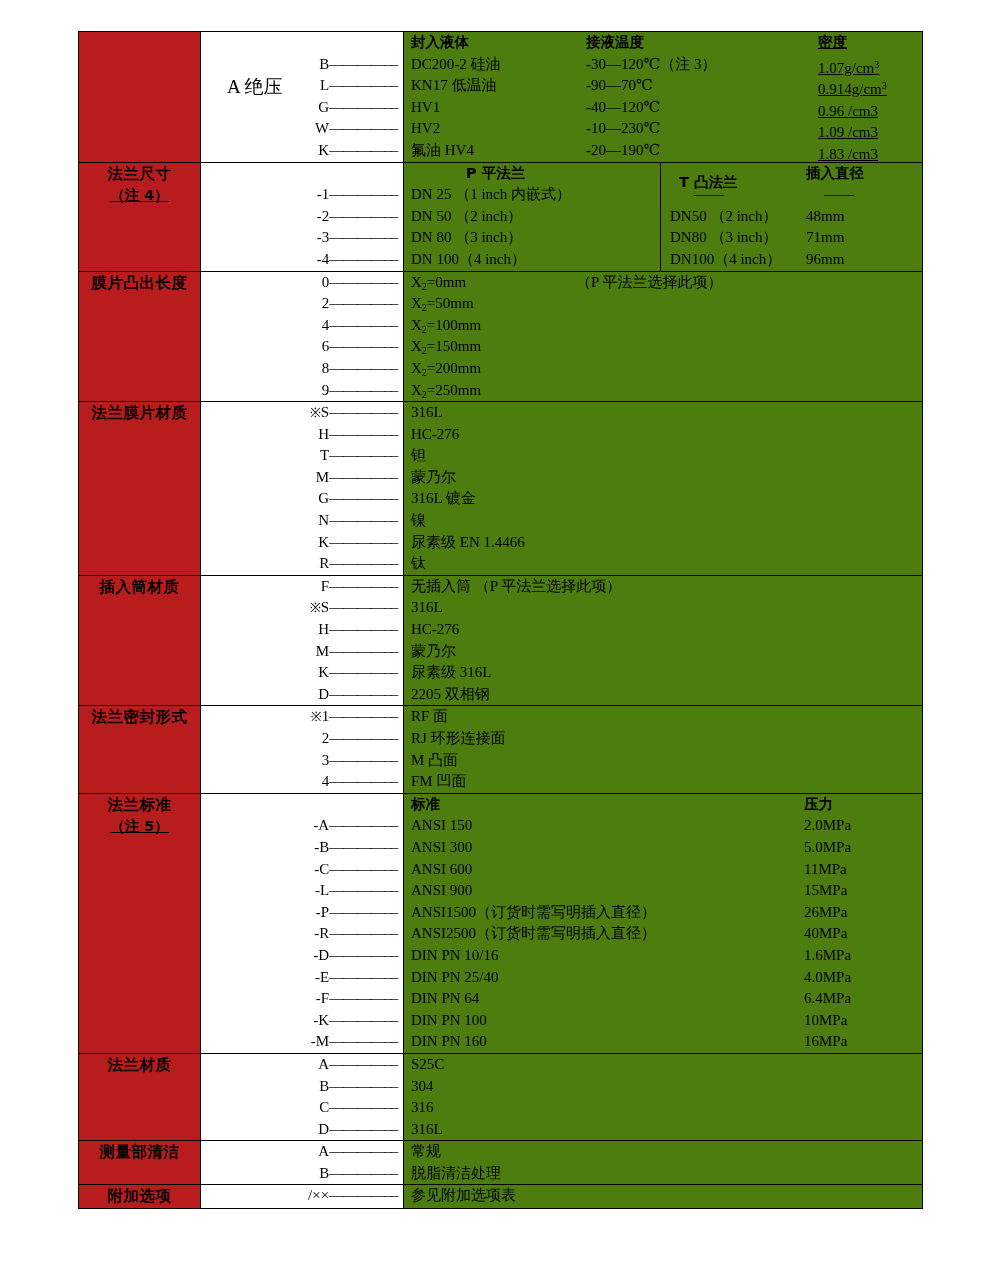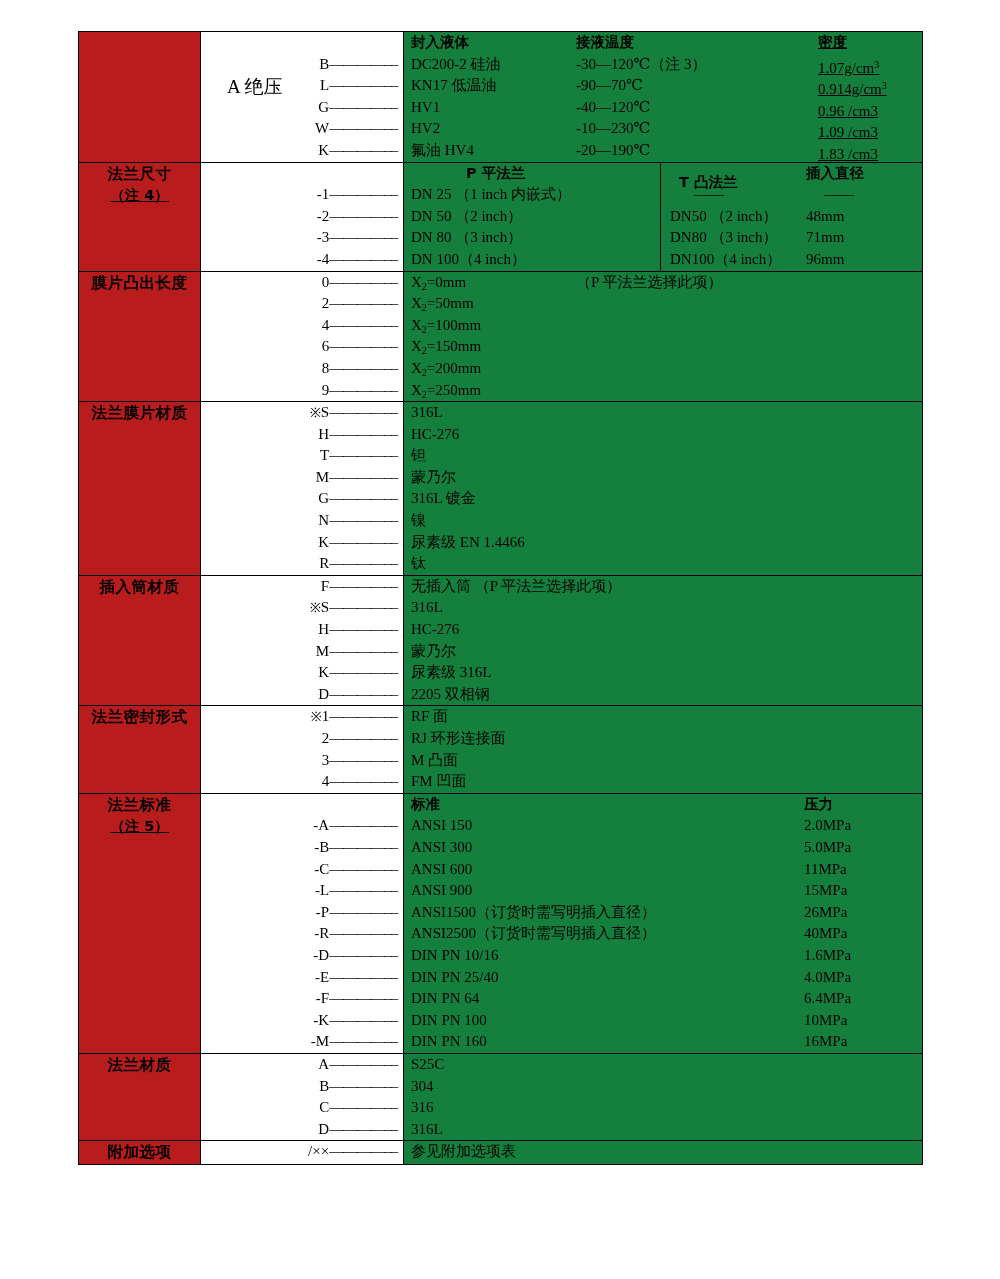--- a/index.html
+++ b/index.html
@@ -79,21 +79,21 @@
   .coderow .lead {
     letter-spacing: -1.2px;
     font-family: "Liberation Serif", "DejaVu Serif", serif;
   }
   .coderow .mark {
     font-size: 13px;
   }
 
   
   td.desc {
-    background: #15803d;
+    background: #4d7c0f;
     padding: 0;
   }
   .desclist { padding: 0; margin: 0; }
   .descrow {
     height: 21.6px;
     line-height: 21.6px;
     white-space: nowrap;
     font-size: 15px;
     padding-left: 7px;
     position: relative;
@@ -101,21 +101,21 @@
   .descrow.hdr {
     font-weight: bold;
     font-family: "DejaVu Sans", "Liberation Sans", sans-serif;
     font-size: 14.5px;
   }
   .spacer { height: 21.6px; }
   .sub { font-size: 10px; vertical-align: -3px; }
   .sup { font-size: 10px; vertical-align: 5px; }
 
   
-  .f2 { position: absolute; left: 172px; top: 0; }
+  .f2 { position: absolute; left: 182px; top: 0; }
   .f3 { position: absolute; left: 414px; top: 0; text-decoration: underline; }
 
   
   td.desc.split { position: relative; }
   .vdiv {
     position: absolute;
     top: 0;
     bottom: 0;
     width: 0;
     border-left: 1px solid #000000;
@@ -394,20 +394,37 @@
         <td class="desc">
           <div class="desclist">
             <div class="descrow">S25C</div>
             <div class="descrow">304</div>
             <div class="descrow">316</div>
             <div class="descrow">316L</div>
           </div>
         </td>
       </tr>
 
+      <tr>
+        <td class="label">
+          <span>测量部清洁</span>
+        </td>
+        <td class="code">
+          <div class="codelist">
+            <div class="coderow"><span>A</span><span class="lead">————––</span></div>
+            <div class="coderow"><span>B</span><span class="lead">————––</span></div>
+          </div>
+        </td>
+        <td class="desc">
+          <div class="desclist">
+            <div class="descrow">常规</div>
+            <div class="descrow">脱脂清洁处理</div>
+          </div>
+        </td>
+      </tr>
 
       <tr>
         <td class="label">
           <span>附加选项</span>
         </td>
         <td class="code">
           <div class="codelist">
             <div class="coderow"><span>/××</span><span class="lead">————––</span></div>
           </div>
         </td>

